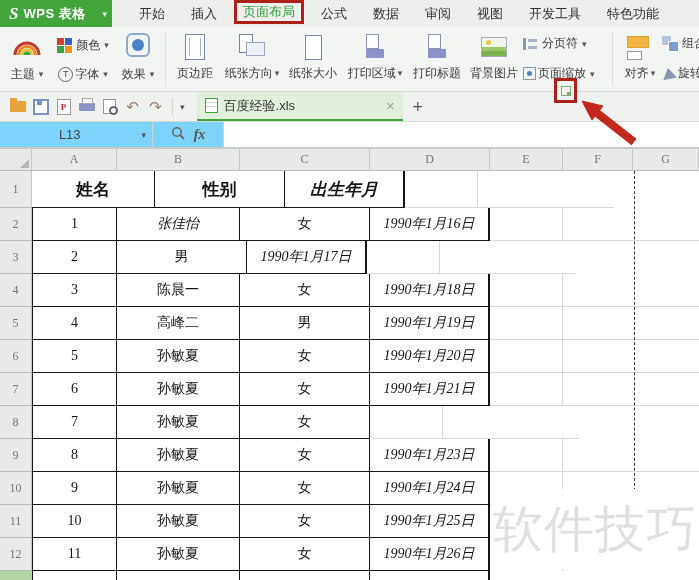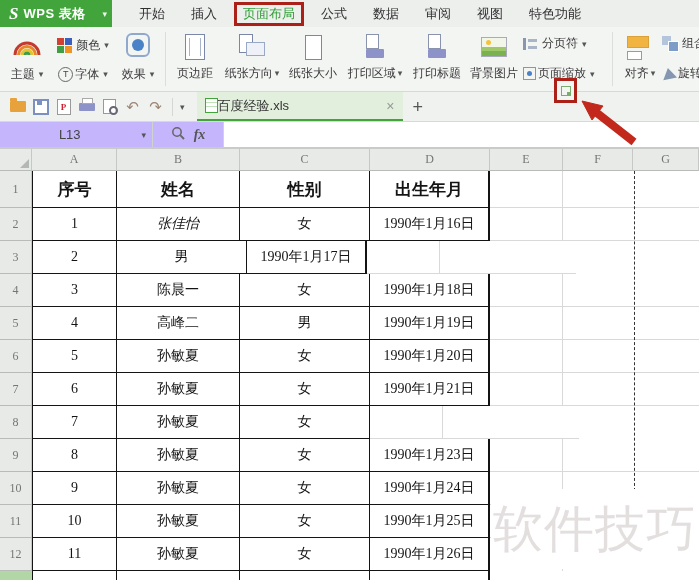--- a/index.html
+++ b/index.html
@@ -4,21 +4,21 @@
 <style>
   html,body{margin:0;padding:0;}
   .app{position:relative;width:699px;height:580px;overflow:hidden;background:#fff;
        font-family:"Liberation Sans",sans-serif;-webkit-font-smoothing:antialiased;}
   
   .menubar{position:absolute;top:0;left:0;width:699px;height:27px;background:#edefed;display:flex;align-items:stretch;}
   .logo{width:112px;background:var(--green,#42a53c);display:flex;align-items:center;color:#fff;}
   .logo .mark{font:italic bold 17px "Liberation Serif",serif;margin:0 5px 0 9px;}
   .logo .ltxt{font:bold 13px "Liberation Sans",sans-serif;letter-spacing:.5px;}
   .logo .dd{color:#eaf4e8;margin-left:auto;margin-right:5px;}
-  .menu{display:flex;align-items:center;margin-left:14px;}
+  .menu{display:flex;align-items:flex-start;margin-left:14px;}
   .mi{padding:0 13px;font-size:13px;color:#2f2f2f;line-height:27px;white-space:nowrap;}
   .mi.framed{border:3px solid var(--annot,#ab2118);padding:0 6px;line-height:18px;height:18px;margin:0 4px;
              color:var(--greentxt,#2f9e36);display:flex;align-items:center;}
   .dd{font-size:9px;color:#555;margin-left:2px;}
   
   .ribbon{position:absolute;top:27px;left:0;width:699px;height:65px;background:#f3f5f3;
           border-bottom:1px solid #d7d9d7;display:flex;align-items:flex-start;box-sizing:border-box;padding:2px 0 0 4px;}
   .vsep{width:1px;background:#dcdedc;height:54px;margin:3px 5px 0;flex:none;}
   .rlabel{font-size:12px;color:#3a3a3a;white-space:nowrap;display:flex;align-items:center;justify-content:center;height:16px;}
   .theme-group{display:flex;flex-direction:column;flex:none;}
@@ -79,49 +79,49 @@
   .q-save i:before{content:"";position:absolute;top:0;left:2px;width:5px;height:4px;background:#7b8fc0;}
   .q-pdf i{width:12px;height:14px;background:#fff;border:1px solid #999;font:bold 9px/14px "Liberation Serif",serif;
            color:#c23;text-align:center;display:block;font-style:normal;}
   .q-print i{width:16px;height:8px;background:#8d93c8;border-radius:1px;position:relative;display:block;}
   .q-print i:before{content:"";position:absolute;top:-5px;left:3px;width:9px;height:4px;background:#fff;border:1px solid #aaa;}
   .q-prev i{width:11px;height:13px;background:#fff;border:1px solid #999;position:relative;display:block;}
   .q-prev i:after{content:"";position:absolute;right:-3px;bottom:-2px;width:5px;height:5px;border:2px solid #667;border-radius:50%;background:rgba(255,255,255,.6);}
   .q-undo,.q-redo{font-size:15px;color:#9b8474;}
   .tsep{width:1px;height:18px;background:#d5d7d5;margin:0 5px;flex:none;}
   .tab{margin-left:12px;width:206px;height:29px;background:#e2efdc;border-bottom:2px solid var(--green,#42a53c);
-       display:flex;align-items:center;padding:0 8px;box-sizing:border-box;flex:none;}
+       display:flex;align-items:center;gap:6px;padding:0 8px;box-sizing:border-box;flex:none;}
   .tabsheet{width:11px;height:13px;border:1px solid var(--green,#42a53c);flex:none;
             background:linear-gradient(180deg,#fff 0 3px,#bfe3b8 3px 4px,#fff 4px 7px,#bfe3b8 7px 8px,#fff 8px);}
   .tabtitle{font-size:13px;color:#333;white-space:nowrap;overflow:hidden;}
   .tabclose{margin-left:auto;color:#999;font-size:14px;line-height:14px;}
   .newtab{font-size:18px;color:#555;margin-left:10px;line-height:18px;}
   
-  .formulabar{position:absolute;top:122px;left:0;width:699px;height:26px;background:#c4b5fd;
+  .formulabar{position:absolute;top:122px;left:0;width:699px;height:26px;background:#7dd3fc;
               border-bottom:1px solid #c9cbc9;display:flex;align-items:stretch;box-sizing:border-box;}
   .namebox{width:152px;display:flex;align-items:center;border-right:1px solid #d0d2d0;flex:none;}
   .nbval{flex:1;text-align:center;font-size:13px;color:#444;}
   .nbdd{margin-right:6px;}
   .fbicons{width:70px;display:flex;align-items:center;justify-content:center;gap:9px;flex:none;}
   .fxtxt{font:italic bold 14px "Liberation Serif",serif;color:#555;}
   .finput{flex:1;background:#fff;border-left:1px solid #d0d2d0;}
   
   .sheet{position:absolute;top:148px;left:0;width:699px;height:432px;background:#fff;border-top:1px solid #c9cbc9;box-sizing:border-box;}
   .srow{display:flex;}
   .corner,.ch,.rh{background:#e8eae8;border-right:1px solid #c6c8c6;border-bottom:1px solid #b9bbb9;
       color:#757575;font:12px "Liberation Serif",serif;display:flex;align-items:center;justify-content:center;
       box-sizing:border-box;flex:none;}
   .corner{position:relative;}
   .corner:after{content:"";position:absolute;right:2px;bottom:2px;width:0;height:0;
       border-left:9px solid transparent;border-bottom:9px solid #b4b8b4;}
   .rh.sel{background:#b2d6a6;}
   .dc{background:#fff;border-right:1px solid #141414;border-bottom:1px solid #141414;display:flex;align-items:center;
       justify-content:center;font:14px "Liberation Serif",serif;color:#141414;box-sizing:border-box;flex:none;overflow:hidden;white-space:nowrap;}
   .dc.first{border-left:1px solid #141414;}
-  .dc.last{border-right-width:2px;}
+  .dc.last{border-right-width:2px;font-style:italic;}
   .dc.hdr{font-weight:bold;font-size:17px;}
   .nb{border-bottom:none !important;}
   .ec{background:#fff;border-bottom:1px solid #d9d9d9;box-sizing:border-box;flex:none;}
   .ec.e1{border-right:1px solid #d9d9d9;}
   .pagebreak{position:absolute;left:634px;top:22px;height:320px;width:0;border-left:1px dashed #333;z-index:3;}
   .watermark{position:absolute;left:491px;top:340px;width:208px;height:80px;background:#fff;z-index:5;
              display:flex;align-items:center;justify-content:center;font-size:50px;letter-spacing:1px;
              color:var(--wm,#e3dfde);font-family:"DejaVu Sans",sans-serif;white-space:nowrap;overflow:hidden;}
 </style>
 </head>
@@ -136,20 +136,21 @@
       <span class="dd">▾</span>
     </div>
     <div class="menu">
       <span class="mi">开始</span>
       <span class="mi">插入</span>
       <span class="mi framed">页面布局</span>
       <span class="mi">公式</span>
       <span class="mi">数据</span>
       <span class="mi">审阅</span>
       <span class="mi">视图</span>
+      <span class="mi">开发工具</span>
       <span class="mi">特色功能</span>
     </div>
   </div>
 
   <div class="ribbon">
     <div class="theme-group">
       <div class="trow">
         <span class="slot t1">
           <svg width="32" height="24" viewBox="0 0 32 24">
             <path d="M4 22 A12 12 0 0 1 28 22" stroke="#c23b2e" fill="none" stroke-width="3"></path>
@@ -340,21 +341,20 @@
           <div class="ch" style="width: 85px;">A</div>
           <div class="ch" style="width: 123px;">B</div>
           <div class="ch" style="width: 130px;">C</div>
           <div class="ch" style="width: 120px;">D</div>
           <div class="ch" style="width: 73px;">E</div>
           <div class="ch" style="width: 70px;">F</div>
           <div class="ch" style="width: 66px;">G</div>
         </div>
         <div class="srow" style="height: 37px;">
           <div class="rh" style="width: 32px;">1</div>
-          <div class="dc hdr first" style="width: 85px;">序号</div>
           <div class="dc hdr" style="width: 123px;">姓名</div>
           <div class="dc hdr" style="width: 130px;">性别</div>
           <div class="dc hdr last" style="width: 120px;">出生年月</div>
           <div class="ec e1" style="width: 73px;"></div>
           <div class="ec" style="width: 70px;"></div>
           <div class="ec" style="width: 66px;"></div>
         </div>
         <div class="srow" style="height: 33px;">
           <div class="rh" style="width: 32px;">2</div>
           <div class="dc first" style="width: 85px;">1</div>

